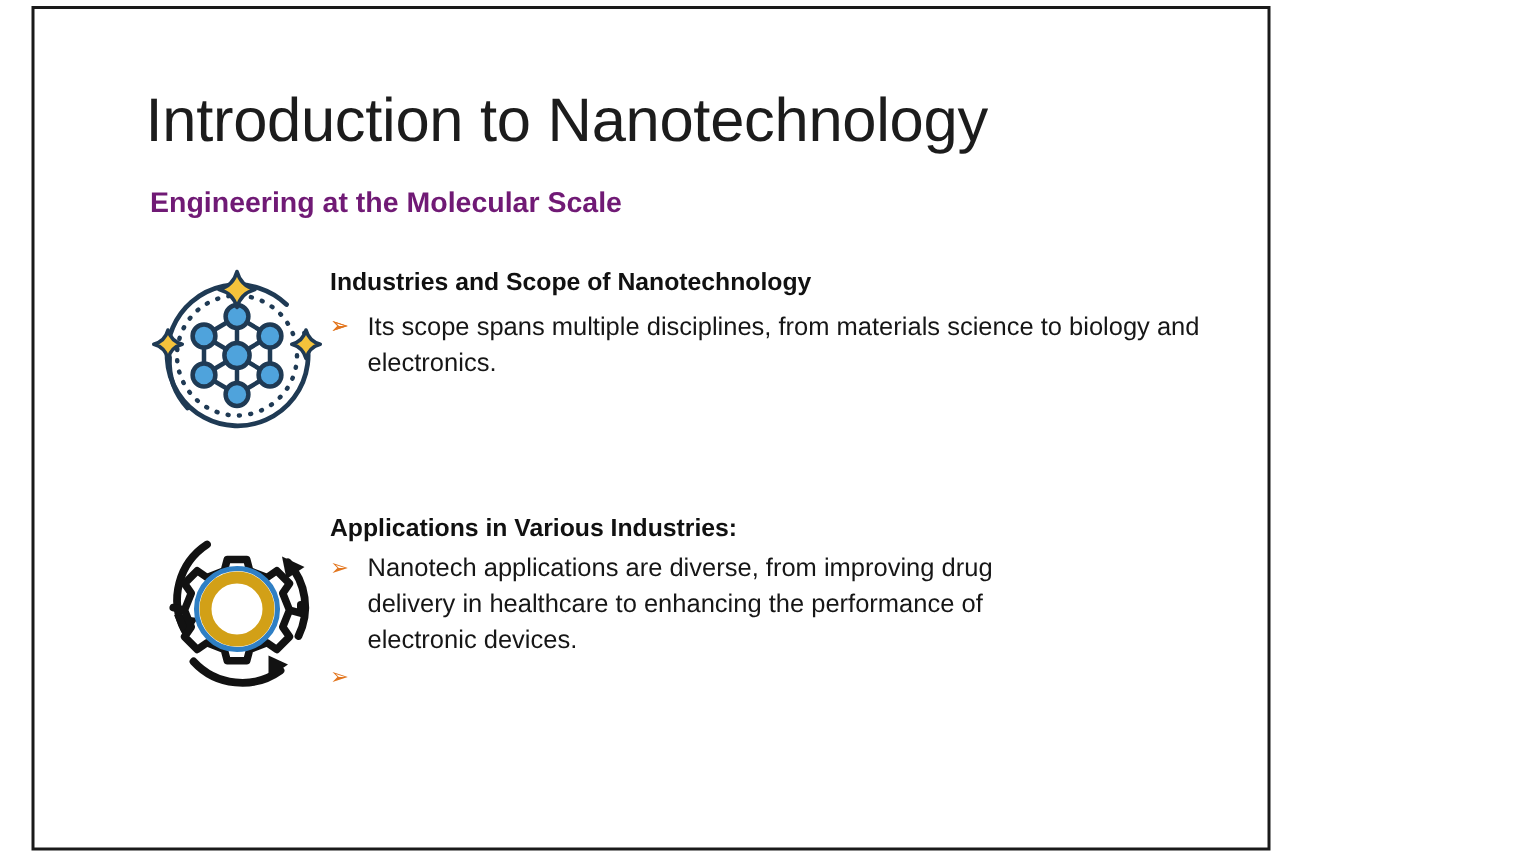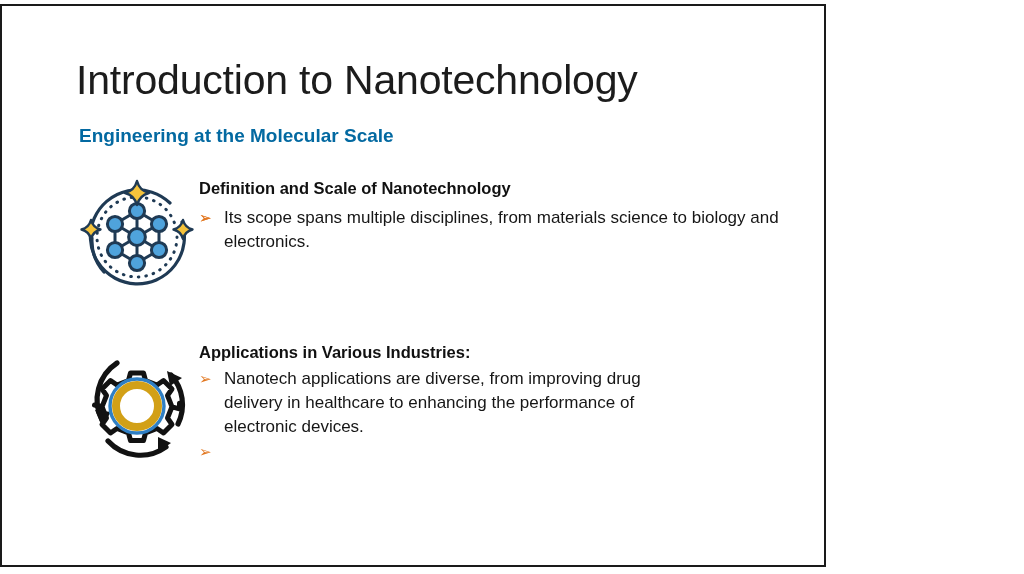--- a/index.html
+++ b/index.html
@@ -8,21 +8,21 @@
     background: #ffffff;
   }
   body {
     width: 1024px;
     height: 574px;
     font-family: "Liberation Sans", sans-serif;
     overflow: hidden;
   }
   .slide {
     position: absolute;
-    left: 0;
+    left: 21px;
     top: 4px;
     width: 826px;
     height: 563px;
     background: #ffffff;
     border: 2px solid #1a1a1a;
     box-sizing: border-box;
     overflow: hidden;
   }
   .slide-title {
     position: absolute;
@@ -98,21 +98,21 @@
     font-size: 15px;
     line-height: 1.6;
   }
 </style>
 </head>
 <body>
 
 <div class="slide">
 
   <div class="slide-title" style="color: rgb(28, 28, 28);">Introduction to Nanotechnology</div>
-  <div class="slide-subtitle" style="color: #0369a1;">Engineering at the Molecular Scale</div>
+  <div class="slide-subtitle" style="color: #701a75;">Engineering at the Molecular Scale</div>
 
   <div class="section section-1">
 
     <div class="icon-wrap">
       <svg width="126" height="126" viewBox="0 0 126 126" xmlns="http://www.w3.org/2000/svg">
 
         <path d="M 108 44 A 47 47 0 1 1 96 25" fill="none" stroke="#1f3a54" stroke-width="3.2" stroke-linecap="round"></path>
         <path d="M 18 60 A 47 47 0 0 0 30 94" fill="none" stroke="#1f3a54" stroke-width="3.2" stroke-linecap="round"></path>
 
         <circle cx="63" cy="59" r="40" fill="none" stroke="#1f3a54" stroke-width="3" stroke-linecap="round" stroke-dasharray="0.6 7"></circle>
@@ -144,21 +144,21 @@
 
         <g fill="#f5c33b" stroke="#1f3a54" stroke-width="2.4" stroke-linejoin="round">
           <path d="M 63 3 Q 65.5 12.5 75 15 Q 65.5 17.5 63 27 Q 60.5 17.5 51 15 Q 60.5 12.5 63 3 Z"></path>
           <path d="M 17 42 Q 19 49.5 26.5 51.5 Q 19 53.5 17 61 Q 15 53.5 7.5 51.5 Q 15 49.5 17 42 Z"></path>
           <path d="M 109 42 Q 111 49.5 118.5 51.5 Q 111 53.5 109 61 Q 107 53.5 99.5 51.5 Q 107 49.5 109 42 Z"></path>
         </g>
       </svg>
     </div>
 
     <div class="section-body">
-      <div class="section-heading">Definition and Scale of Nanotechnology</div>
+      <div class="section-heading">Industries and Scope of Nanotechnology</div>
       <ul class="bullet-list">
         <li class="bullet-item">
           <span class="bullet-marker" style="color: rgb(226, 118, 31);">➢</span>
         </li>
         <li class="bullet-item">
           <span class="bullet-marker" style="color: rgb(226, 118, 31);">➢</span>
           <span>Its scope spans multiple disciplines, from materials science to biology and electronics.</span>
         </li>
       </ul>
     </div>

